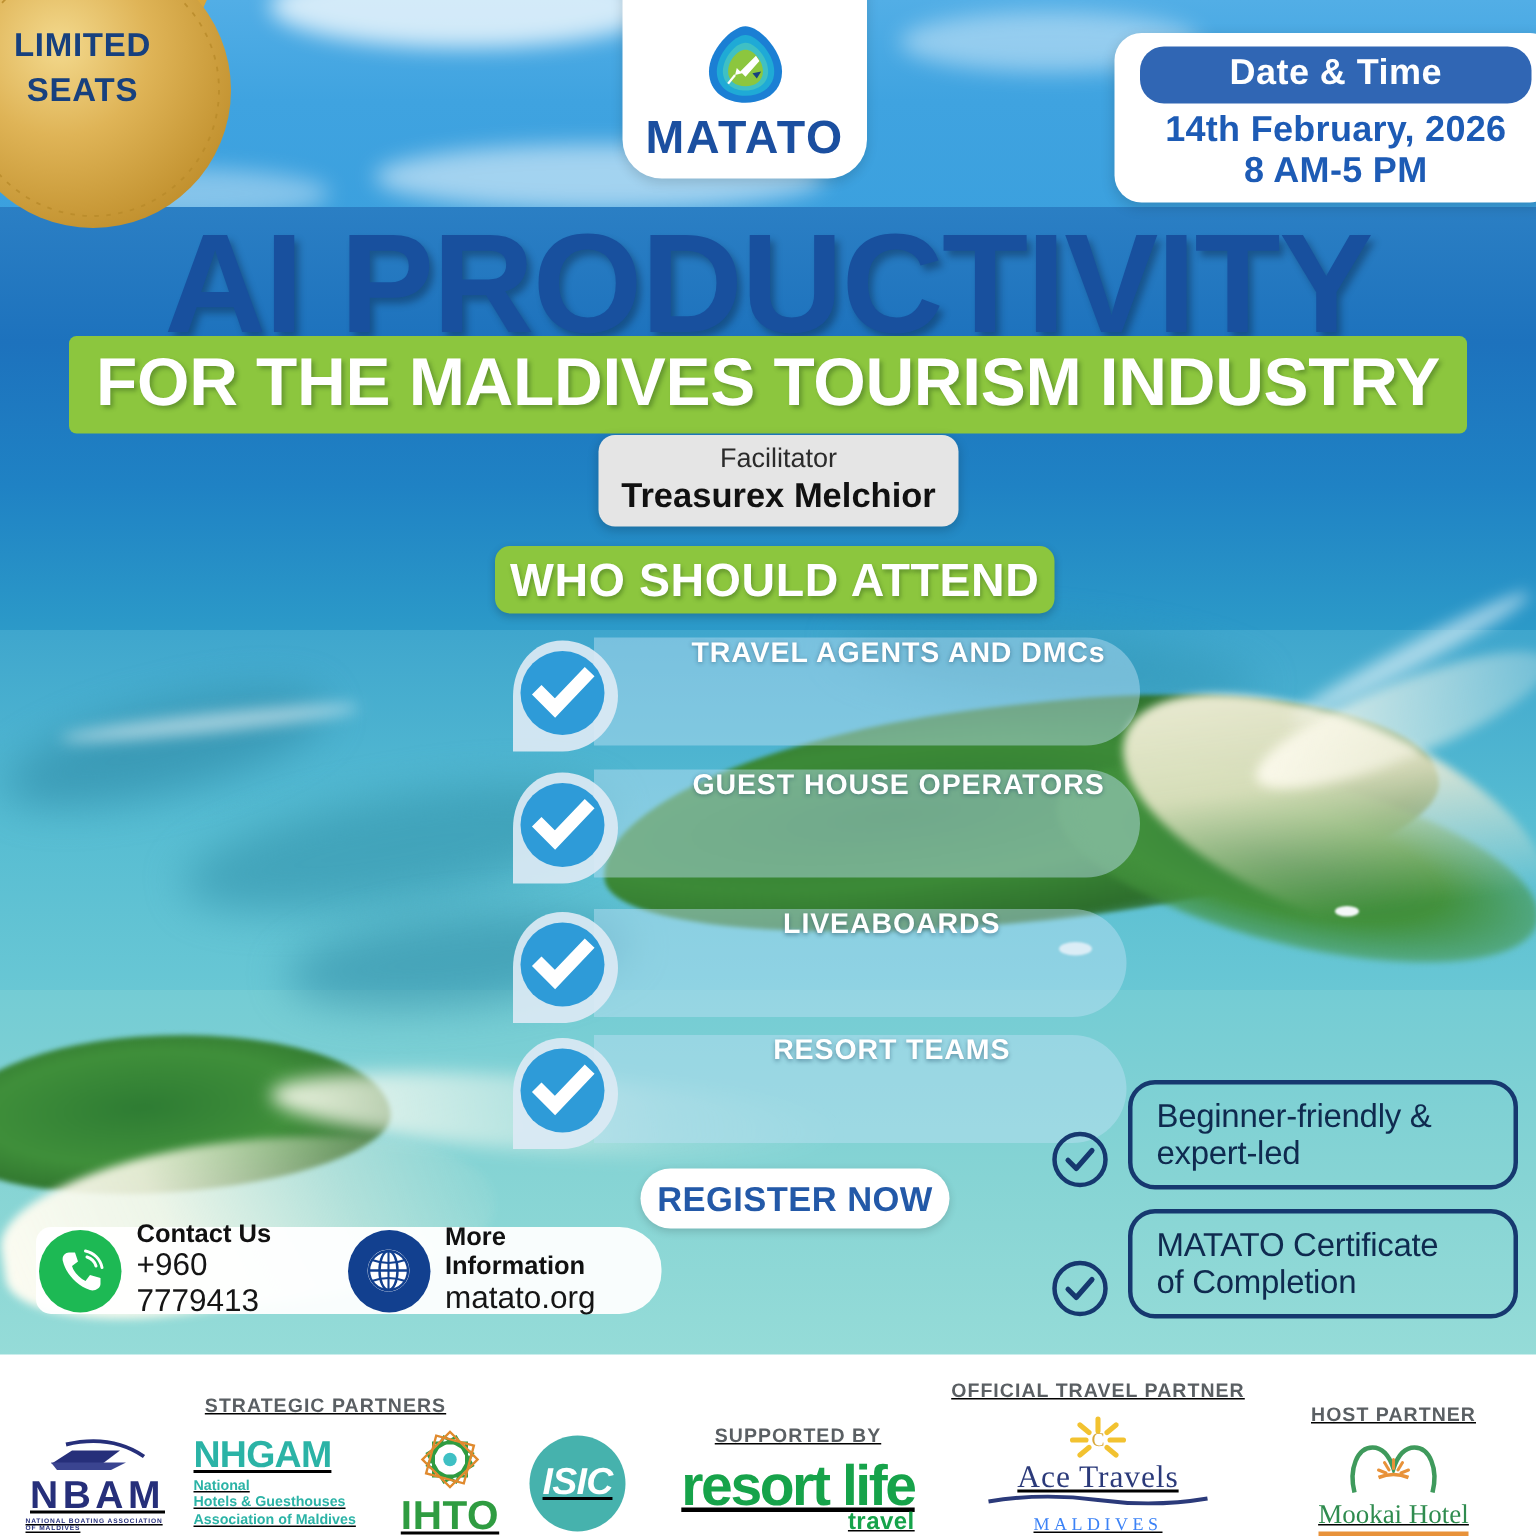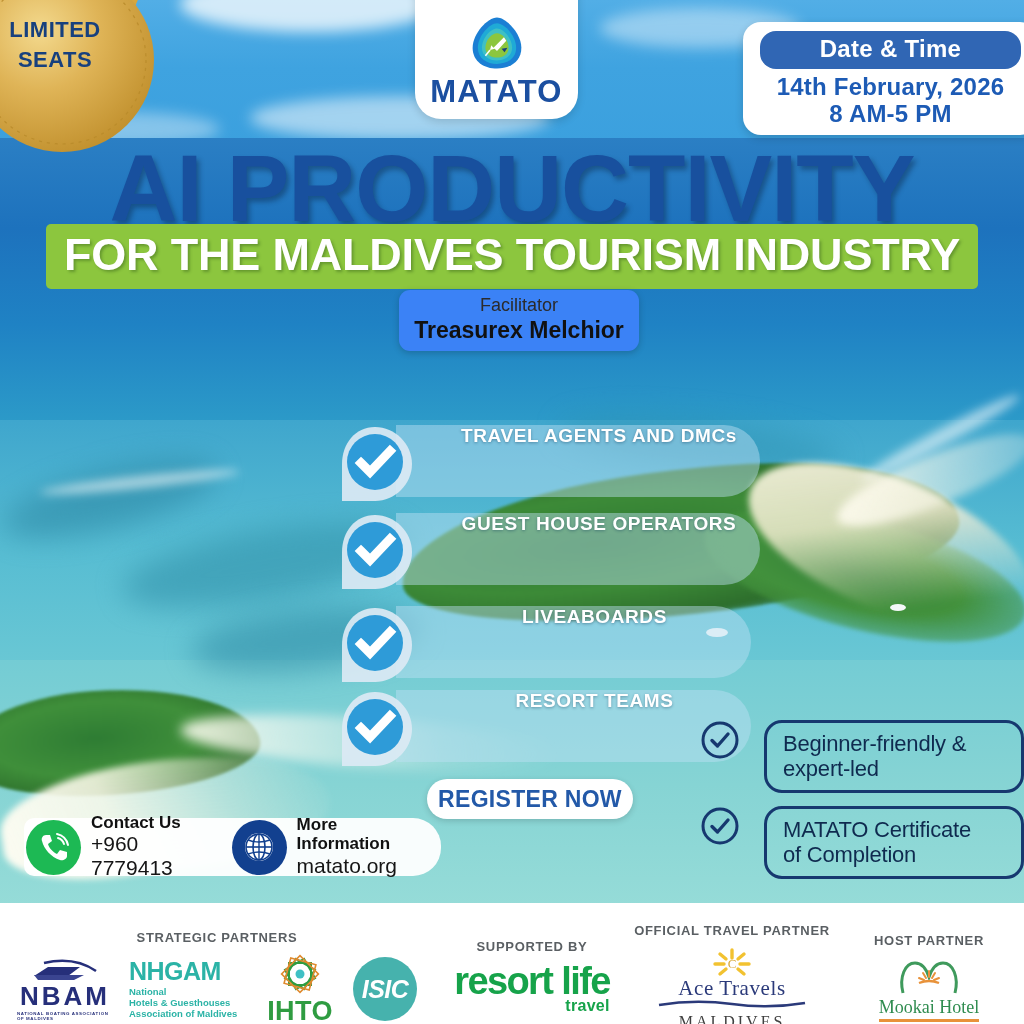--- a/index.html
+++ b/index.html
@@ -166,21 +166,21 @@
   }
   .h2 {
     font-size: 45px; font-weight: bold; color: #ffffff;
     letter-spacing: -.2px; white-space: nowrap;
     text-shadow: 2px 2px 3px rgba(40,80,20,.38);
   }
 
   
   .facil {
     position: absolute; left: 399px; top: 290px; width: 240px;
-    background: #3b82f6; border-radius: 11px;
+    background: #e5e5e5; border-radius: 11px;
     box-shadow: 0 2px 7px rgba(0,0,0,.2);
     z-index: 6; text-align: center; padding: 5px 8px 8px;
   }
   .facil-label { font-size: 18px; color: #2b2b2b; line-height: 1.2; }
   .facil-name { font-size: 23px; font-weight: bold; color: #111; line-height: 1.15; }
 
   
   .wsa {
     position: absolute; left: 330px; top: 364px; width: 373px; height: 45px;
     background: #8cc63e; border-radius: 10px; z-index: 6;
@@ -215,21 +215,21 @@
   .register {
     position: absolute; left: 427px; top: 779px; width: 206px; height: 40px;
     background: #fff; border-radius: 21px; z-index: 7;
     display: flex; align-items: center; justify-content: center;
     box-shadow: 0 2px 6px rgba(0,0,0,.16);
   }
   .register span { color: #2359a8; font-weight: bold; font-size: 23px; letter-spacing: .3px; }
 
   
   .feature {
-    position: absolute; z-index: 7; display: flex; align-items: flex-start; gap: 24px;
+    position: absolute; z-index: 7; display: flex; align-items: flex-end; gap: 12px;
   }
   .feature-box {
     border: 3px solid #16386f; border-radius: 18px;
     padding: 9px 16px; min-height: 62px;
     display: flex; align-items: center;
   }
   .feature-box span {
     color: #0f2a4f; font-size: 22px; line-height: 1.12; letter-spacing: -.2px;
   }
 
@@ -249,21 +249,21 @@
   .contact-txt { margin-left: 10px; margin-right: 12px; }
   .contact-title { font-size: 17px; font-weight: bold; color: #111; line-height: 1.1; }
   .contact-val { font-size: 21px; color: #151515; line-height: 1.15; }
 
   
   .footer {
     position: absolute; left: 0; top: 903px; width: 1024px; height: 121px;
     background: #ffffff; z-index: 8;
   }
   .footer-cols {
-    display: flex; height: 100%; align-items: center; padding-top: 27px;
+    display: flex; height: 100%; align-items: flex-end; padding-top: 27px; text-decoration: underline;
   }
   .fcol { display: flex; flex-direction: column; align-items: center; }
   .fcol-title {
     font-size: 13px; font-weight: bold; color: #5a5f63;
     letter-spacing: .7px; margin-bottom: 9px; white-space: nowrap;
   }
   .fcol-logos { display: flex; align-items: center; gap: 14px; }
 
   
   .nbam-word { font-size: 26px; font-weight: bold; color: #262f7a; letter-spacing: 3px; line-height: 1; }
@@ -273,21 +273,21 @@
   .nhgam-sub b { color: #2bb3a6; }
   .ihto-word { font-size: 27px; font-weight: bold; color: #2f9c41; letter-spacing: .4px; line-height: 1; }
   .isic-circ {
     width: 64px; height: 64px; border-radius: 50%; background: #46b2ad;
     display: flex; align-items: center; justify-content: center;
   }
   .isic-word { color: #fff; font-size: 25px; font-weight: bold; font-style: italic; letter-spacing: -.5px; }
   .rl-word { font-size: 38px; font-weight: bold; color: #16a34a; letter-spacing: -1.6px; line-height: .95; }
   .rl-sub { font-size: 16px; font-weight: bold; color: #16a34a; text-align: right; letter-spacing: .3px; margin-top: -3px; }
   .ace-word { font-size: 21px; color: #2b3a7a; letter-spacing: .6px; font-family: "Liberation Serif", serif; line-height: 1; }
-  .ace-sub { font-size: 16px; color: #404040; letter-spacing: 3px; font-family: "Liberation Serif", serif; margin-top: 4px; }
+  .ace-sub { font-size: 12px; color: #3b82f6; letter-spacing: 3px; font-family: "Liberation Serif", serif; margin-top: 4px; }
   .mk-word { font-size: 18px; color: #2f8c4f; font-family: "Liberation Serif", serif; line-height: 1; }
   .mk-rule { height: 3px; background: #e8923a; width: 100%; margin-top: 2px; }
 </style>
 </head>
 <body>
 
 <div id="poster">
 
   <div class="bg">
     <div class="sky"></div>
@@ -366,20 +366,23 @@
     <div class="h2-wrap">
       <div class="h2">FOR THE MALDIVES TOURISM INDUSTRY</div>
     </div>
   </div>
 
   <div class="facil">
     <div class="facil-label">Facilitator</div>
     <div class="facil-name">Treasurex Melchior</div>
   </div>
 
+  <div class="wsa">
+    <span>WHO SHOULD ATTEND</span>
+  </div>
 
   <div class="checklist">
 
     <div class="check-row" style="left:336px;top:425px;">
       <div class="check-bar" style="width:364px;">
         <span>TRAVEL AGENTS AND DMCs</span>
       </div>
       <svg class="check-badge" viewBox="0 0 78 78">
         <path d="M39 2 C59 2 76 19 76 39 C76 59 59 76 39 76 L6 76 L6 39 C6 19 19 2 39 2 Z" fill="#dbe9f4" opacity=".92"></path>
         <circle cx="39" cy="37" r="28" fill="#2e9bd8"></circle>

